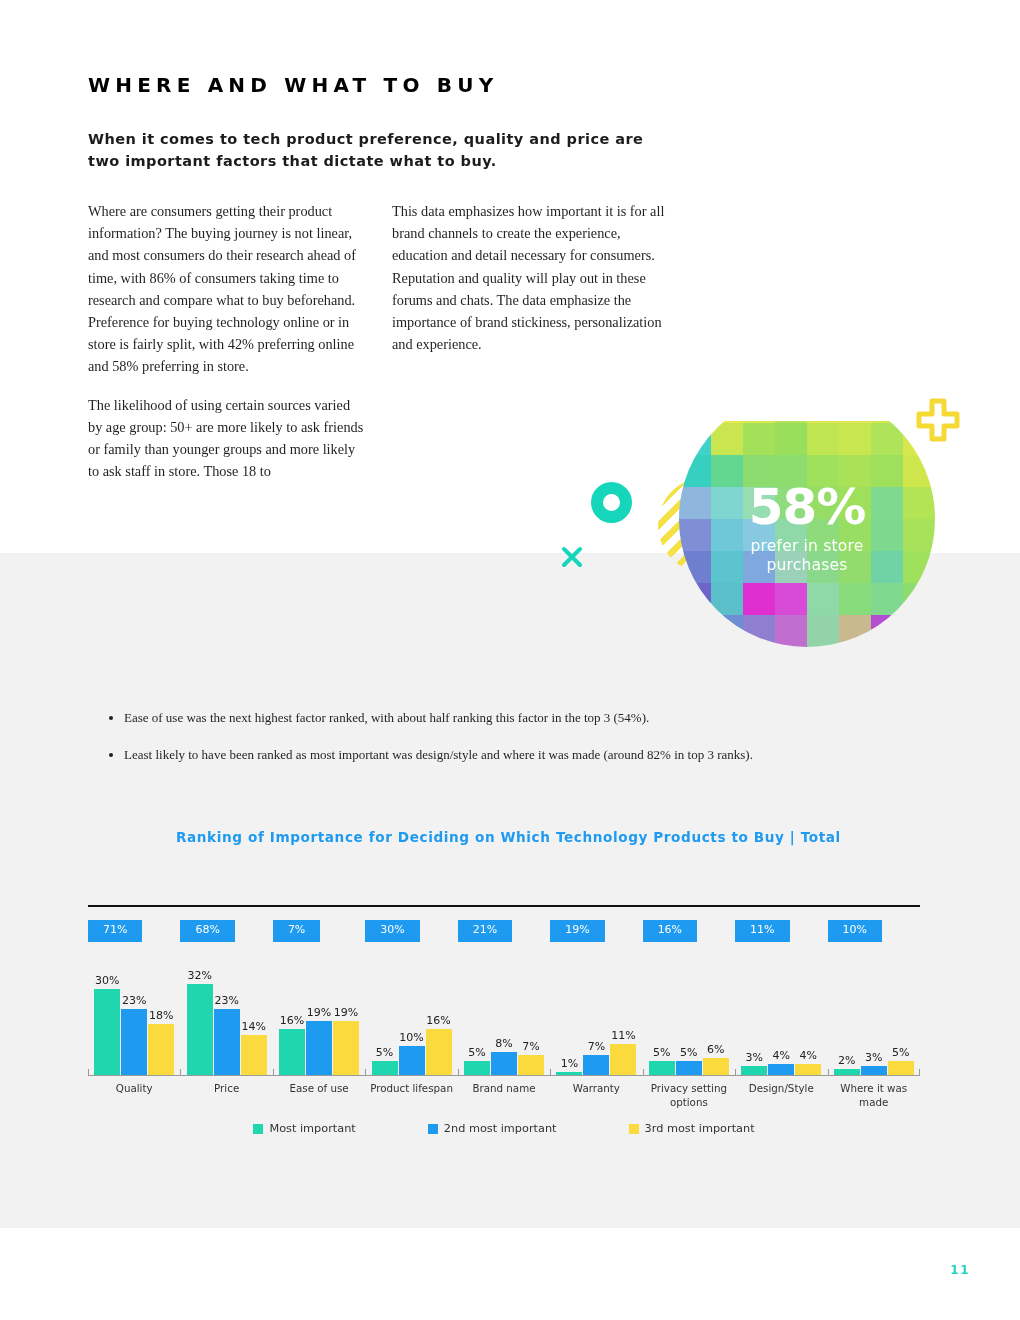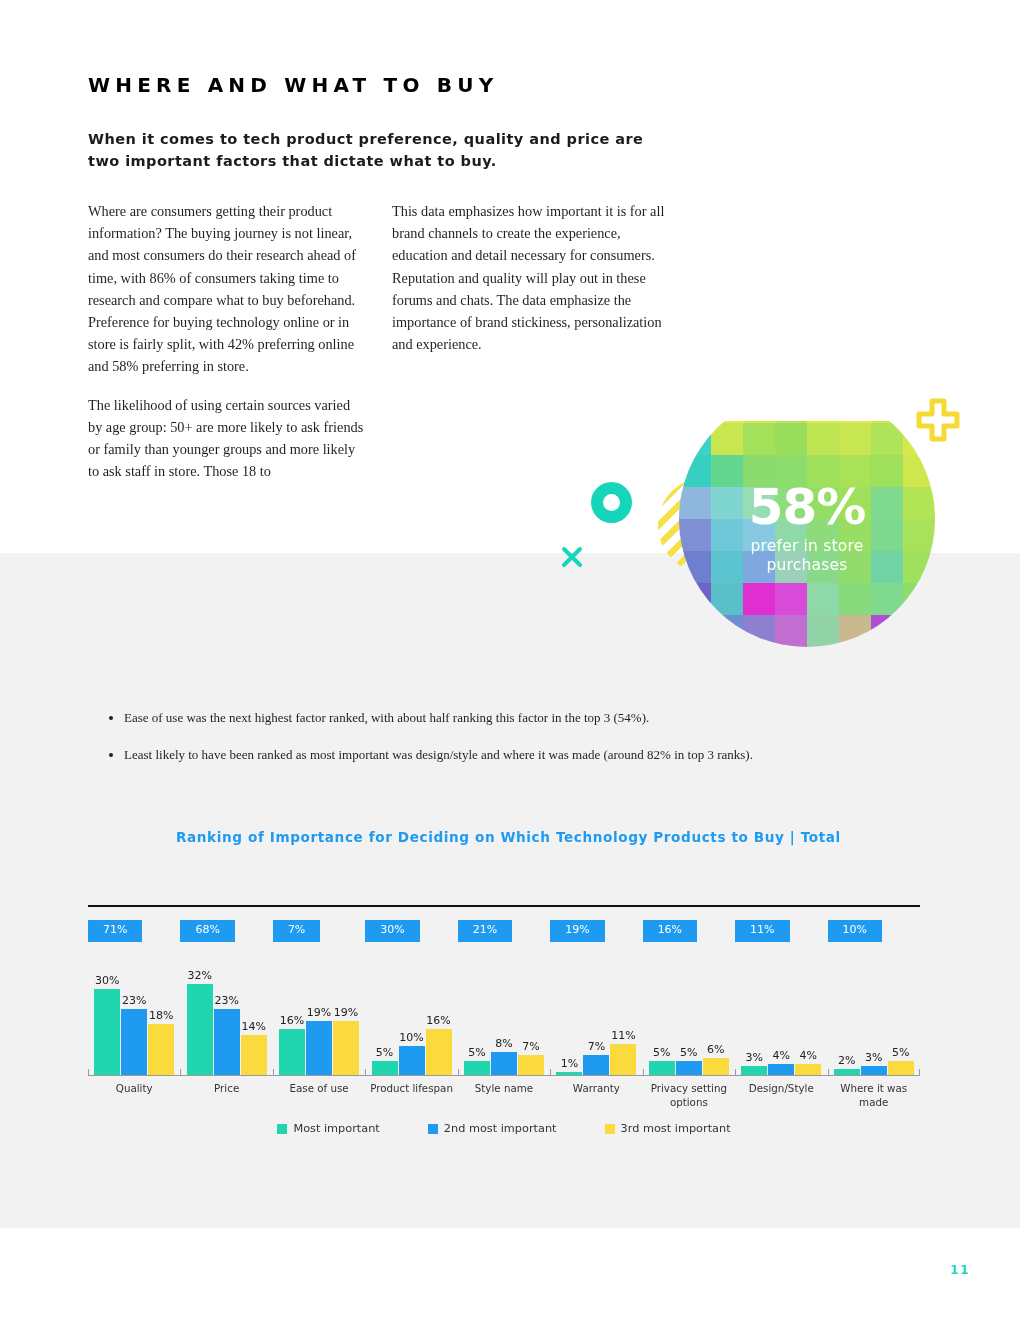--- a/index.html
+++ b/index.html
@@ -163,21 +163,21 @@
   .cat-row {
     position: absolute; left: 88px; top: 1081px; width: 832px; display: flex;
   }
   .cat {
     flex: 1; text-align: center;
     font-family: "DejaVu Sans", sans-serif; font-size: 10.3px; color: #333; line-height: 14px;
   }
 
   .legend {
     position: absolute; left: 88px; top: 1122px; width: 832px;
-    display: flex; justify-content: center; gap: 48px;
+    display: flex; justify-content: center; gap: 72px;
     font-family: "DejaVu Sans", sans-serif; font-size: 11.3px; color: #333;
   }
   .legend-item { display: flex; align-items: center; gap: 6px; }
   .swatch { width: 10px; height: 10px; display: inline-block; }
 
   .page-num {
     position: absolute; right: 50px; top: 1263px;
     font-family: "DejaVu Sans", sans-serif; font-size: 12px; font-weight: 700;
     letter-spacing: 1.5px; color: #22d3c5;
   }
@@ -471,21 +471,21 @@
       <div class="tick"></div>
       <div class="tick"></div>
       <div class="tick"></div>
       <div class="tick"></div>
     </div>
   <div class="cat-row" id="cat-row">
       <div class="cat">Quality</div>
       <div class="cat">Price</div>
       <div class="cat">Ease of use</div>
       <div class="cat">Product lifespan</div>
-      <div class="cat">Style name</div>
+      <div class="cat">Brand name</div>
       <div class="cat">Warranty</div>
       <div class="cat">Privacy setting options</div>
       <div class="cat">Design/Style</div>
       <div class="cat">Where it was made</div>
     </div>
 
   <div class="legend" id="legend">
       <div class="legend-item">
         <span class="swatch" style="background: rgb(31, 214, 174);"></span>
         <span>Most important</span>

